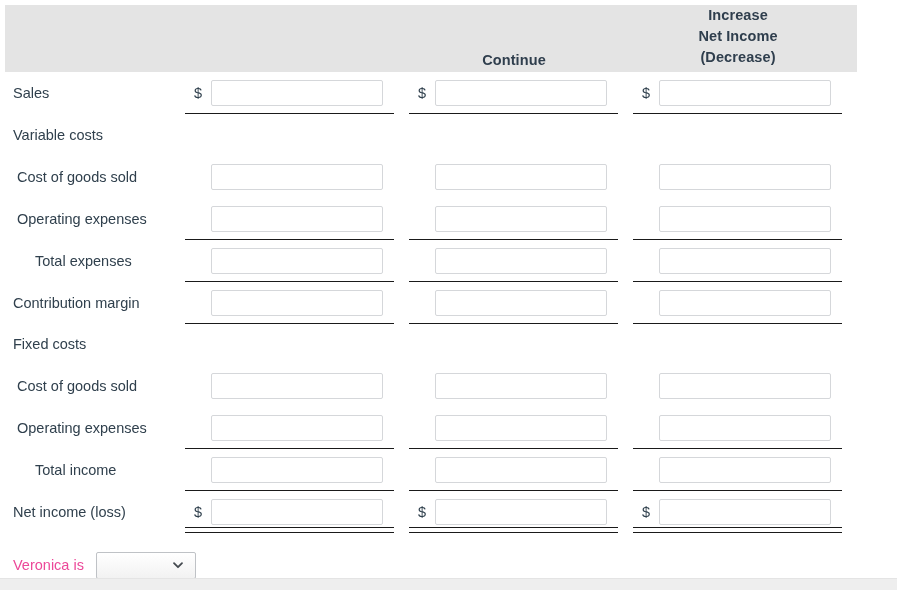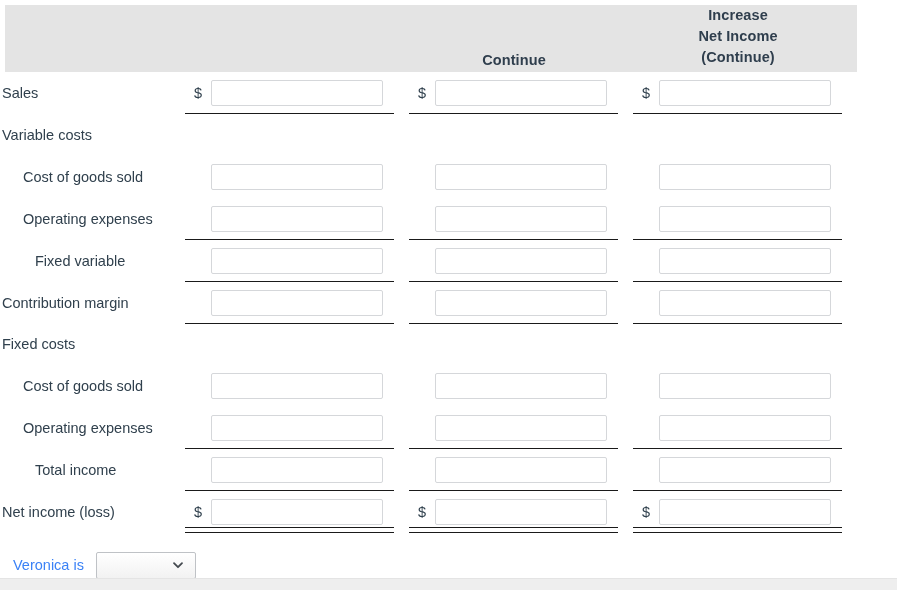--- a/index.html
+++ b/index.html
@@ -63,22 +63,22 @@
     position: absolute;
     left: 0;
     top: 0;
     width: 180px;
     height: 42px;
     line-height: 42px;
     font-size: 14.5px;
     color: #30404d;
     white-space: nowrap;
   }
-  .row-label.ind0 { padding-left: 2px; }
-  .row-label.ind1 { padding-left: 23px; }
+  .row-label.ind0 { padding-left: 13px; }
+  .row-label.ind1 { padding-left: 17px; }
   .row-label.ind2 { padding-left: 35px; }
 
   .cell {
     position: absolute;
     top: 0;
     height: 42px;
   }
   .cell.c0 { left: 185px; width: 209px; }
   .cell.c1 { left: 409px; width: 209px; }
   .cell.c2 { left: 633px; width: 209px; }
@@ -137,21 +137,21 @@
     width: 897px;
     height: 40px;
   }
   .bottom-q .q-label {
     position: absolute;
     left: 13px;
     top: 0;
     height: 40px;
     line-height: 40px;
     font-size: 14.5px;
-    color: #3b82f6;
+    color: #ec4899;
   }
   .bottom-q .q-select {
     position: absolute;
     left: 96px;
     top: 7px;
     width: 100px;
     height: 27px;
     box-sizing: border-box;
     border: 1px solid #bfc2c6;
     border-radius: 2px;
@@ -199,21 +199,21 @@
   <div class="top-strip"></div>
 
   <div class="header-band"></div>
 
 
   <div class="col-head eliminate">Continue</div>
 
   <div class="col-head netincome">
     <div>Increase</div>
     <div>Net Income</div>
-    <div>(Continue)</div>
+    <div>(Decrease)</div>
   </div>
 
   <div id="rows-host">
       <div class="row" style="top: 72px;">
         <div class="row-label ind0">Sales</div>
         <div class="cell c0 has-dollar">
           <span class="dollar">$</span>
           <input type="text" class="inp" value="" placeholder="" style="">
           <div class="rule-single"></div>
         </div>
@@ -255,21 +255,21 @@
         <div class="cell c1 no-dollar">
           <input type="text" class="inp" value="" placeholder="" style="">
           <div class="rule-single"></div>
         </div>
         <div class="cell c2 no-dollar">
           <input type="text" class="inp" value="" placeholder="" style="">
           <div class="rule-single"></div>
         </div>
       </div>
       <div class="row" style="top: 239.6px;">
-        <div class="row-label ind2">Fixed variable</div>
+        <div class="row-label ind2">Total expenses</div>
         <div class="cell c0 no-dollar">
           <input type="text" class="inp" value="" placeholder="" style="">
           <div class="rule-single"></div>
         </div>
         <div class="cell c1 no-dollar">
           <input type="text" class="inp" value="" placeholder="" style="">
           <div class="rule-single"></div>
         </div>
         <div class="cell c2 no-dollar">
           <input type="text" class="inp" value="" placeholder="" style="">

